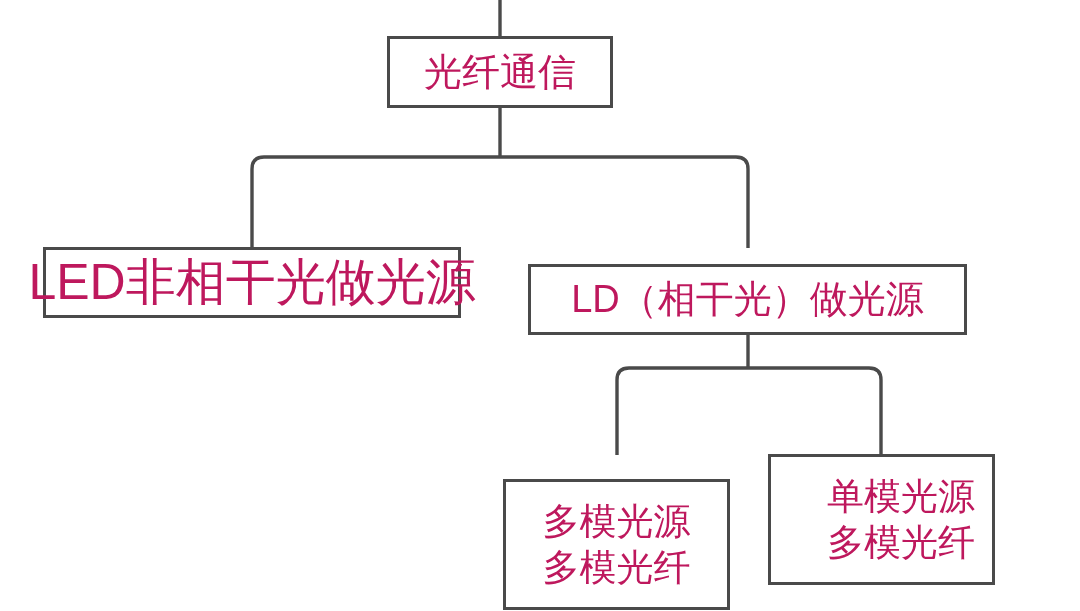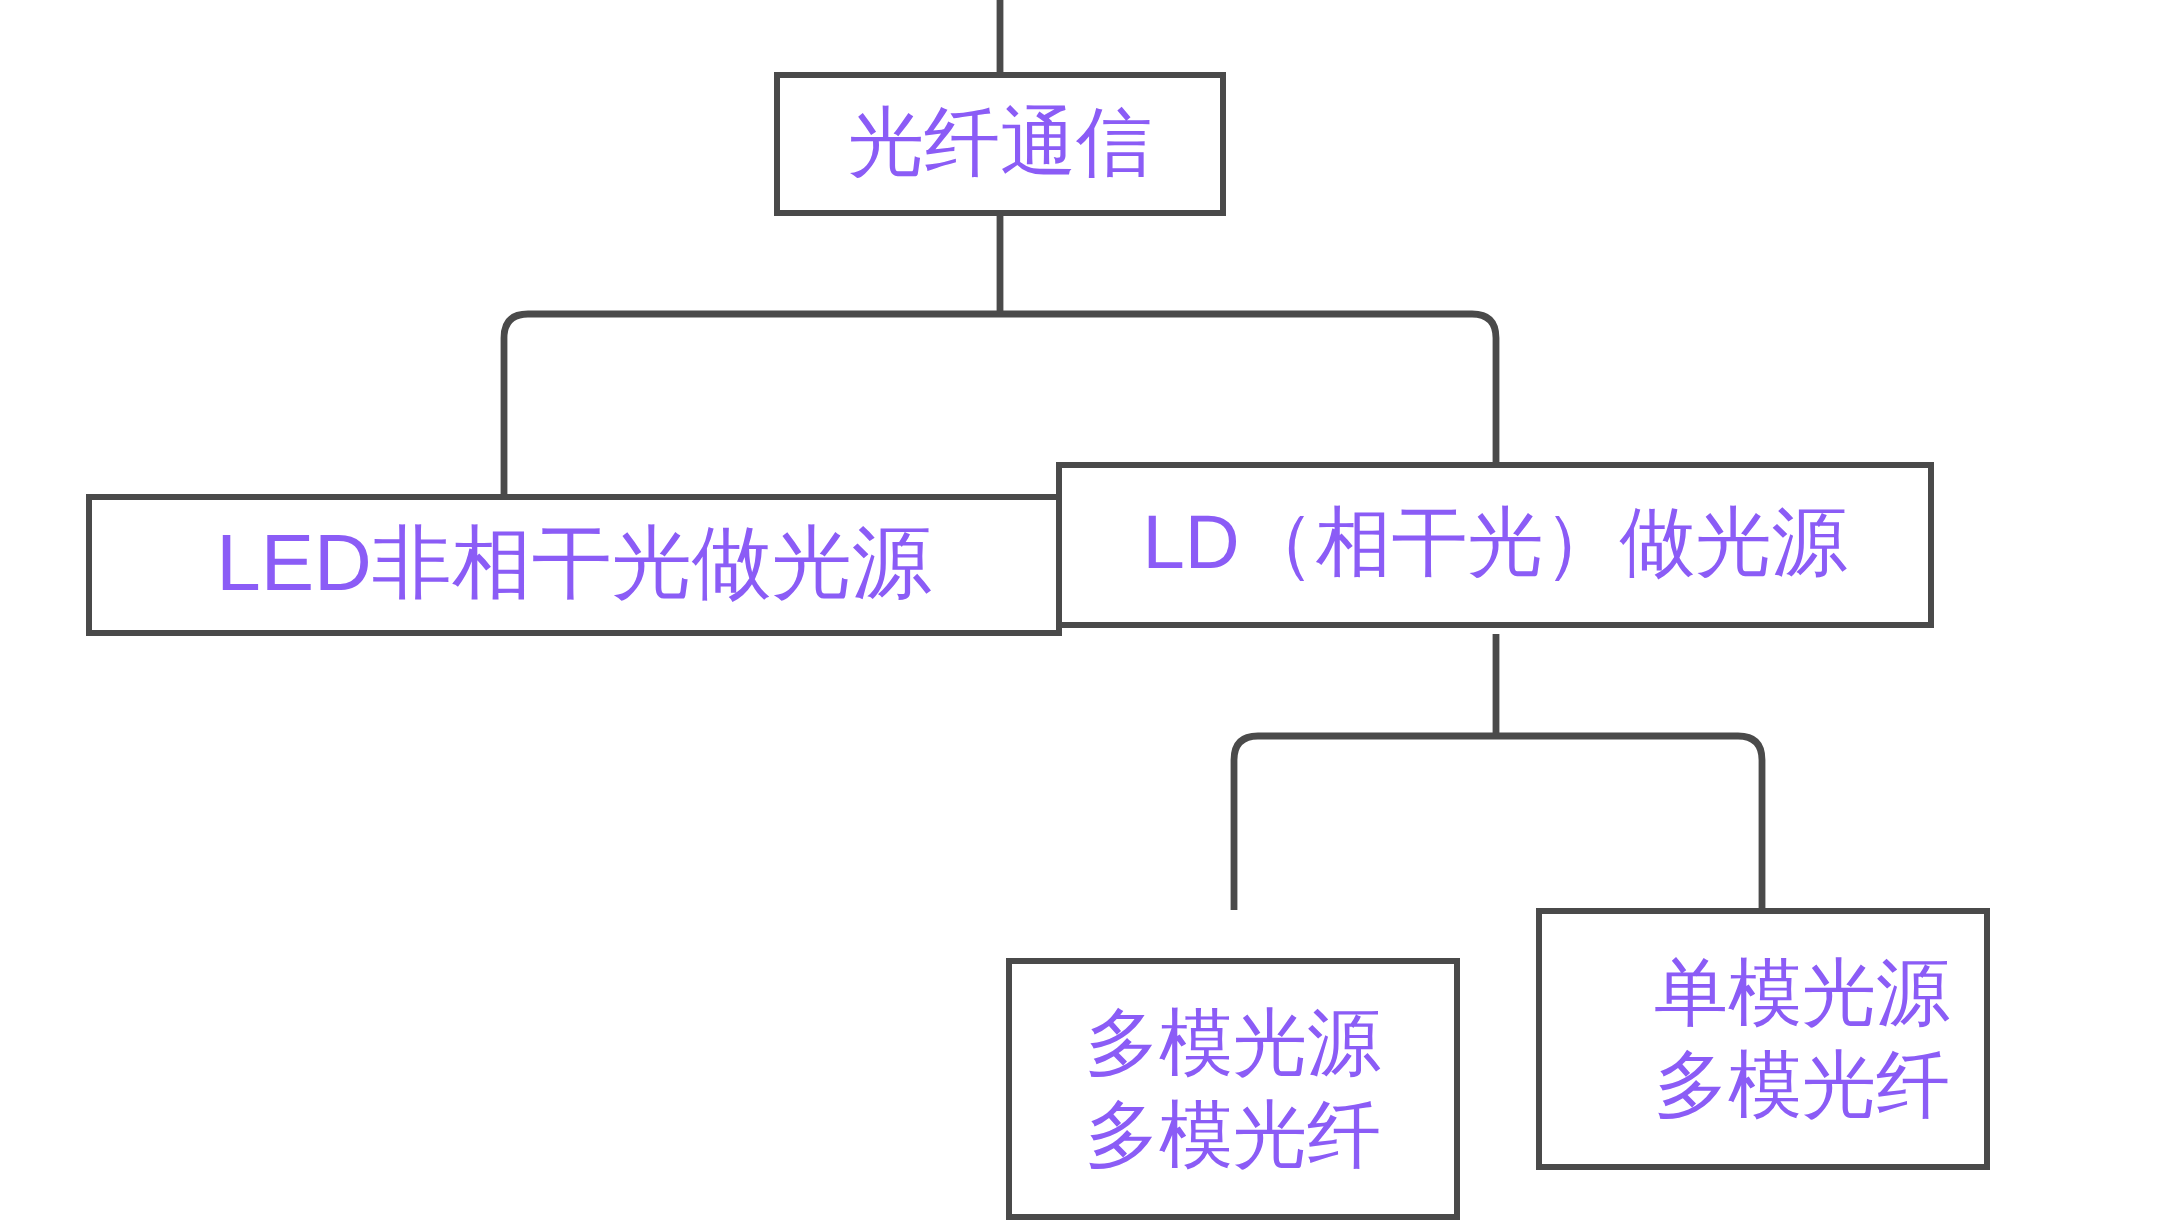--- a/index.html
+++ b/index.html
@@ -27,45 +27,45 @@
   .node {
     position: absolute;
     box-sizing: border-box;
     background: #ffffff;
     border: 3px solid #4a4a4a;
     display: flex;
     flex-direction: column;
     align-items: center;
     justify-content: center;
     text-align: center;
-    color: #8b5cf6;
+    color: #be185d;
     line-height: 1.22;
     white-space: nowrap;
   }
   
   #node-root {
     left: 387px;
     top: 36px;
     width: 226px;
     height: 72px;
     font-size: 38px;
   }
   
   #node-led {
     left: 43px;
     top: 247px;
-    width: 488px;
+    width: 418px;
     height: 71px;
-    font-size: 40px;
+    font-size: 50px;
   }
   #node-ld {
     left: 528px;
-    top: 231px;
+    top: 264px;
     width: 439px;
-    height: 83px;
+    height: 71px;
     font-size: 38px;
   }
   
   #node-multimode {
     left: 503px;
     top: 454px;
     width: 227px;
     height: 131px;
     font-size: 37px;
     font-family: "DejaVu Serif", "Liberation Serif", serif;

